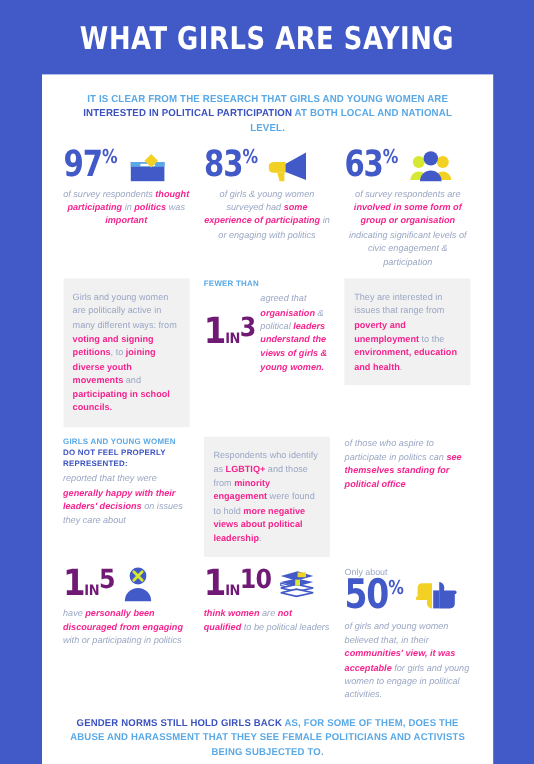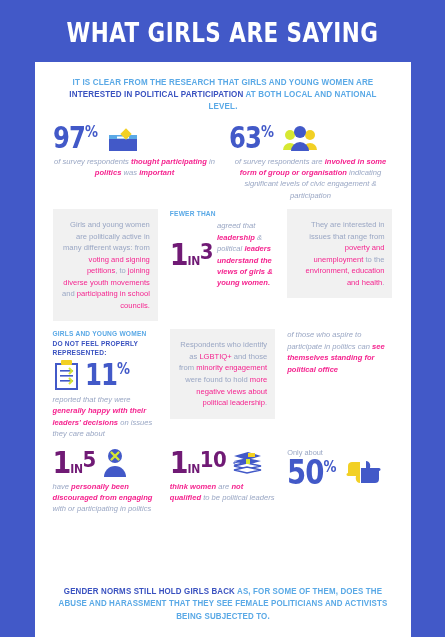--- a/index.html
+++ b/index.html
@@ -124,27 +124,27 @@
 
   .onlyabout {
     font-size: 7.4px;
     color: #9aa7c4;
     margin-bottom: -2px;
   }
 
   
   .callout {
     background: #f1f1f1;
-    text-align: right;
+    text-align: left;
     font-size: 7.6px;
     line-height: 1.52;
     color: #9aa7c4;
     padding: 10px 8px;
   }
-  .callout b { color: #f5248f; font-weight: normal; }
+  .callout b { color: #f5248f; font-weight: bold; }
 
   
   .footer {
     margin-top: auto;
     text-align: center;
     font-size: 8.2px;
     font-weight: bold;
     line-height: 1.5;
     color: #5aa9e6;
     letter-spacing: 0.15px;
@@ -186,20 +186,35 @@
             <rect x="3" y="12" width="28" height="4" fill="#5aa9e6"></rect>
             <rect x="11" y="13.5" width="12" height="2" fill="#ffffff"></rect>
             <rect x="16" y="7" width="8" height="8" fill="#f2d024" transform="rotate(45 20 11)"></rect>
           </svg>
         </div>
         <div class="body">
           of survey respondents <b>thought participating</b> in <b>politics</b> was <b>important</b>
         </div>
       </div>
 
+      <div class="col">
+        <div class="statline">
+          <div class="bignum">
+            <span>83</span><span class="pct">%</span>
+          </div>
+          <svg class="icon" width="34" height="28" viewBox="0 0 34 28">
+            <path d="M31 3 L13 13 L13 19 L31 26 Z" fill="#4259c8"></path>
+            <path d="M4 11 L14 11 L14 20 L4 20 A3 3 0 0 1 4 11 Z" fill="#f2d024"></path>
+            <path d="M7 20 L13 20 L13 27 L9 27 Z" fill="#f2d024"></path>
+          </svg>
+        </div>
+        <div class="body">
+          of girls &amp; young women surveyed had <b>some experience of participating</b> in or engaging with politics
+        </div>
+      </div>
 
       <div class="col">
         <div class="statline">
           <div class="bignum">
             <span>63</span><span class="pct">%</span>
           </div>
           <svg class="icon" width="36" height="28" viewBox="0 0 36 28">
             <circle cx="8" cy="11" r="5" fill="#d6e832"></circle>
             <path d="M1 26 A7 7 0 0 1 15 26 Z" fill="#d6e832"></path>
             <circle cx="28" cy="11" r="5" fill="#f2d024"></circle>
@@ -223,52 +238,38 @@
         </div>
       </div>
 
       <div class="col">
         <div class="kicker">FEWER THAN</div>
         <div class="statline">
           <div class="fraction">
             <span class="n1">1</span><span class="inw">IN</span><span class="n2">3</span>
           </div>
           <div class="body">
-            agreed that <b>leadership</b> &amp; political <b>leaders understand the views of girls &amp; young women.</b>
+            agreed that <b>organisation</b> &amp; political <b>leaders understand the views of girls &amp; young women.</b>
           </div>
         </div>
       </div>
 
       <div class="col">
         <div class="callout">
           They are interested in issues that range from <b>poverty and unemployment</b> to the <b>environment, education and health</b>.
         </div>
       </div>
 
     </div>
 
     <div class="row r3">
 
       <div class="col">
         <div class="kicker">
           <span>GIRLS AND YOUNG WOMEN </span><span class="dk">DO NOT FEEL PROPERLY REPRESENTED:</span>
-        </div>
-        <div class="statline">
-          <svg class="icon" width="28" height="32" viewBox="0 0 28 32">
-            <rect x="3" y="5" width="21" height="25" fill="#ffffff" stroke="#4259c8" stroke-width="2"></rect>
-            <rect x="8" y="1" width="11" height="5" rx="1" fill="#f2d024"></rect>
-            <rect x="7" y="11" width="13" height="1.6" fill="#4259c8"></rect>
-            <rect x="7" y="16" width="13" height="1.6" fill="#4259c8"></rect>
-            <rect x="7" y="21" width="13" height="1.6" fill="#4259c8"></rect>
-            <path d="M16 9 l3 3 l-3 3" stroke="#d6e832" stroke-width="2" fill="none"></path>
-            <path d="M16 19 l3 3 l-3 3" stroke="#d6e832" stroke-width="2" fill="none"></path>
-          </svg>
-          <div class="bignum">
-            <span>11</span><span class="pct">%</span>
-          </div>
         </div>
         <div class="body">
           reported that they were <b>generally happy with their leaders' decisions</b> on issues they care about
         </div>
       </div>
 
       <div class="col">
         <div class="callout">
           Respondents who identify as <b>LGBTIQ+</b> and those from <b>minority engagement</b> were found to hold <b>more negative views about political leadership</b>.
         </div>
@@ -325,20 +326,23 @@
         <div class="statline">
           <div class="bignum big50">
             <span>50</span><span class="pct">%</span>
           </div>
           <svg class="icon" width="36" height="30" viewBox="0 0 36 30">
             <path d="M20 4 C23 4 25 7 24 11 L33 11 C35 11 35 14 33 14 L33 22 C33 25 31 26 29 26 L20 26 L20 12 Z" fill="#4259c8"></path>
             <rect x="15" y="11" width="5" height="15" fill="#4259c8"></rect>
             <path d="M14 26 C11 26 9 23 10 19 L2 19 C0 19 0 16 2 16 L2 9 C2 6 4 5 6 5 L14 5 L14 19 Z" fill="#f2d024"></path>
           </svg>
         </div>
+        <div class="body">
+          of girls and young women believed that, in their <b>communities' view, it was acceptable</b> for girls and young women to engage in political activities.
+        </div>
       </div>
 
     </div>
 
     <div class="footer">
       <span class="dk">GENDER NORMS STILL HOLD GIRLS BACK</span><span> AS, FOR SOME OF THEM, DOES THE ABUSE AND HARASSMENT THAT THEY SEE FEMALE POLITICIANS AND ACTIVISTS BEING SUBJECTED TO.</span>
     </div>
 
   </div>
 </div>

